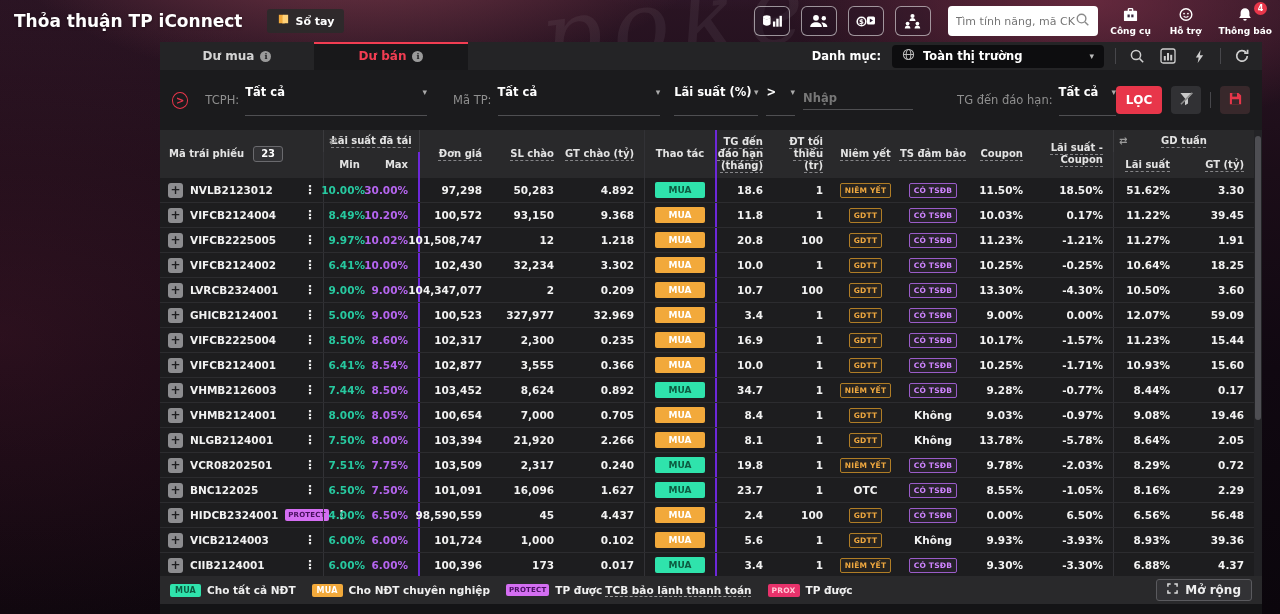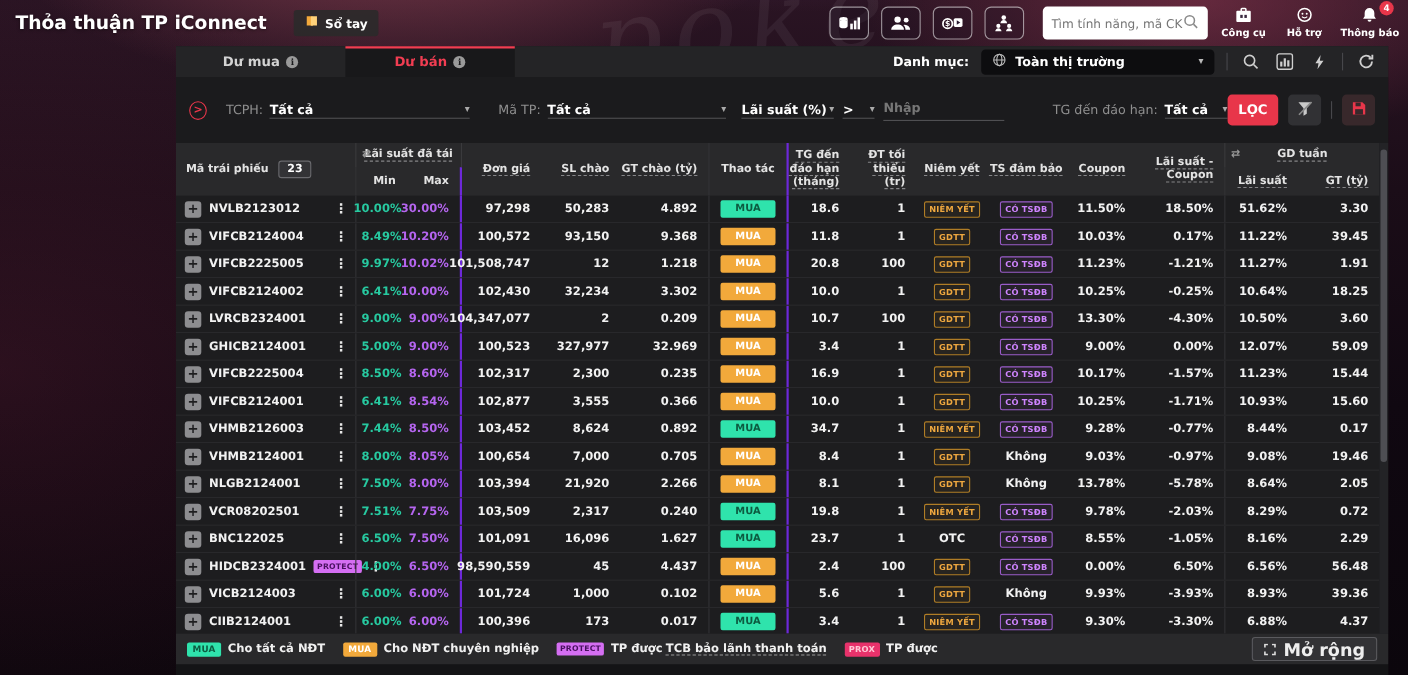--- a/index.html
+++ b/index.html
@@ -49,21 +49,21 @@
   .dm-select .chevron { margin-left:auto; color:#bbb; font-size:9px; }
   .vdiv { width:1px; height:16px; background:#47474b; }
   .tool-ic { display:flex; align-items:center; justify-content:center; width:20px; cursor:pointer; }
 
   
   .filterbar { position:absolute; top:28px; left:0; right:0; height:60px; background:#1b1b1d;
     display:flex; align-items:center; padding:0 12px; }
   .collapse-btn { width:17px; height:17px; border-radius:50%; border:1.5px solid #e8364a; color:#e8364a;
     display:flex; align-items:center; justify-content:center; font-size:10px; font-weight:bold; margin-right:17px; cursor:pointer; }
   .f-label { color:#8f8f8f; font-size:11.5px; margin-right:6px; white-space:nowrap; }
-  .f-select { display:flex; align-items:center; border-bottom:1px solid #4f4f52; padding-bottom:0;
+  .f-select { display:flex; align-items:center; border-bottom:1px solid #4f4f52; padding-bottom:16px;
     color:#fff; font-size:11.5px; font-weight:bold; cursor:pointer; }
   .f-select .chevron { margin-left:auto; color:#aaa; font-size:9px; }
   .w-tcph { width:190px; margin-right:26px; }
   .w-matp { width:170px; margin-right:14px; }
   .w-rate { width:88px; margin-right:8px; }
   .w-op { width:30px; margin-right:8px; }
   .w-tg { width:60px; }
   .f-input { border:none; outline:none; background:transparent; border-bottom:1px solid #4f4f52;
     width:110px; color:#fff; font-size:11.5px; padding-bottom:4px; font-family:"DejaVu Sans","Liberation Sans",sans-serif; }
   .f-input::placeholder { color:#777; font-weight:bold; }
@@ -121,21 +121,21 @@
 
   
   .tfooter { position:absolute; top:534px; left:0; right:0; height:28px; background:#29292b; display:flex;
     align-items:center; padding:0 10px; gap:16px; font-size:10.5px; color:#f0f0f0; font-weight:bold; }
   .legend { display:flex; align-items:center; gap:6px; white-space:nowrap; }
   .legend .badge.mua-b { width:auto; height:13px; padding:0 5px; font-size:8px; display:flex; align-items:center; border-radius:2px; }
   .legend .teal { background:#2fe3ac; color:#0d5b41; }
   .legend .orange { background:#f2a93b; color:#fff; }
   .legend .link { text-decoration:underline dashed; text-decoration-color:#9a9a9a; text-decoration-thickness:1px; text-underline-offset:2px; }
   .expand-view { margin-left:auto; display:flex; align-items:center; gap:7px; border:1px solid #5a5a5e;
-    background:#323235; border-radius:3px; height:22px; padding:0 10px; color:#eee; font-size:16px; font-weight:bold; cursor:pointer; }
+    background:#323235; border-radius:3px; height:22px; padding:0 10px; color:#eee; font-size:12px; font-weight:bold; cursor:pointer; }
   .bottomstrip { position:absolute; top:562px; left:0; right:0; height:10px; background:#141416; }
 </style>
 </head>
 <body>
 
 <div class="watermark">poke</div>
 
 <div class="topbar">
   <div class="app-title">Thỏa thuận TP iConnect</div>
   <div class="handbook">

